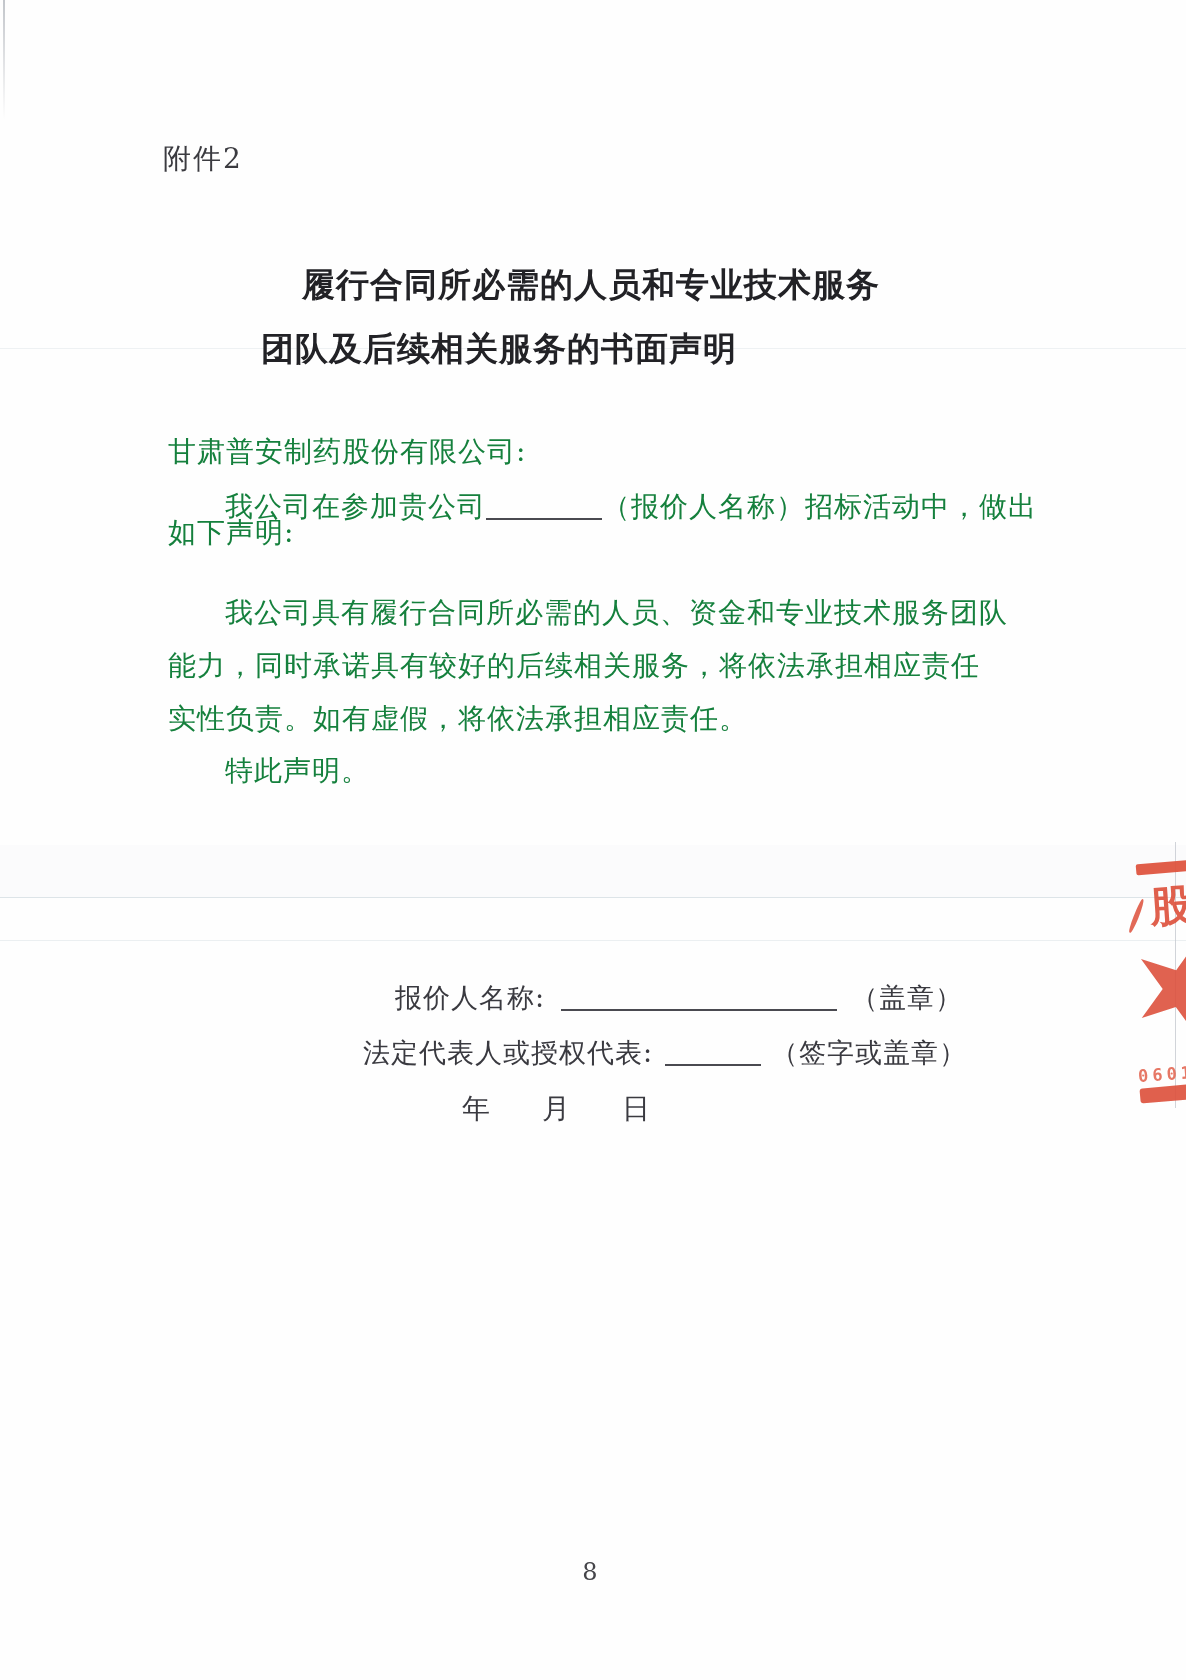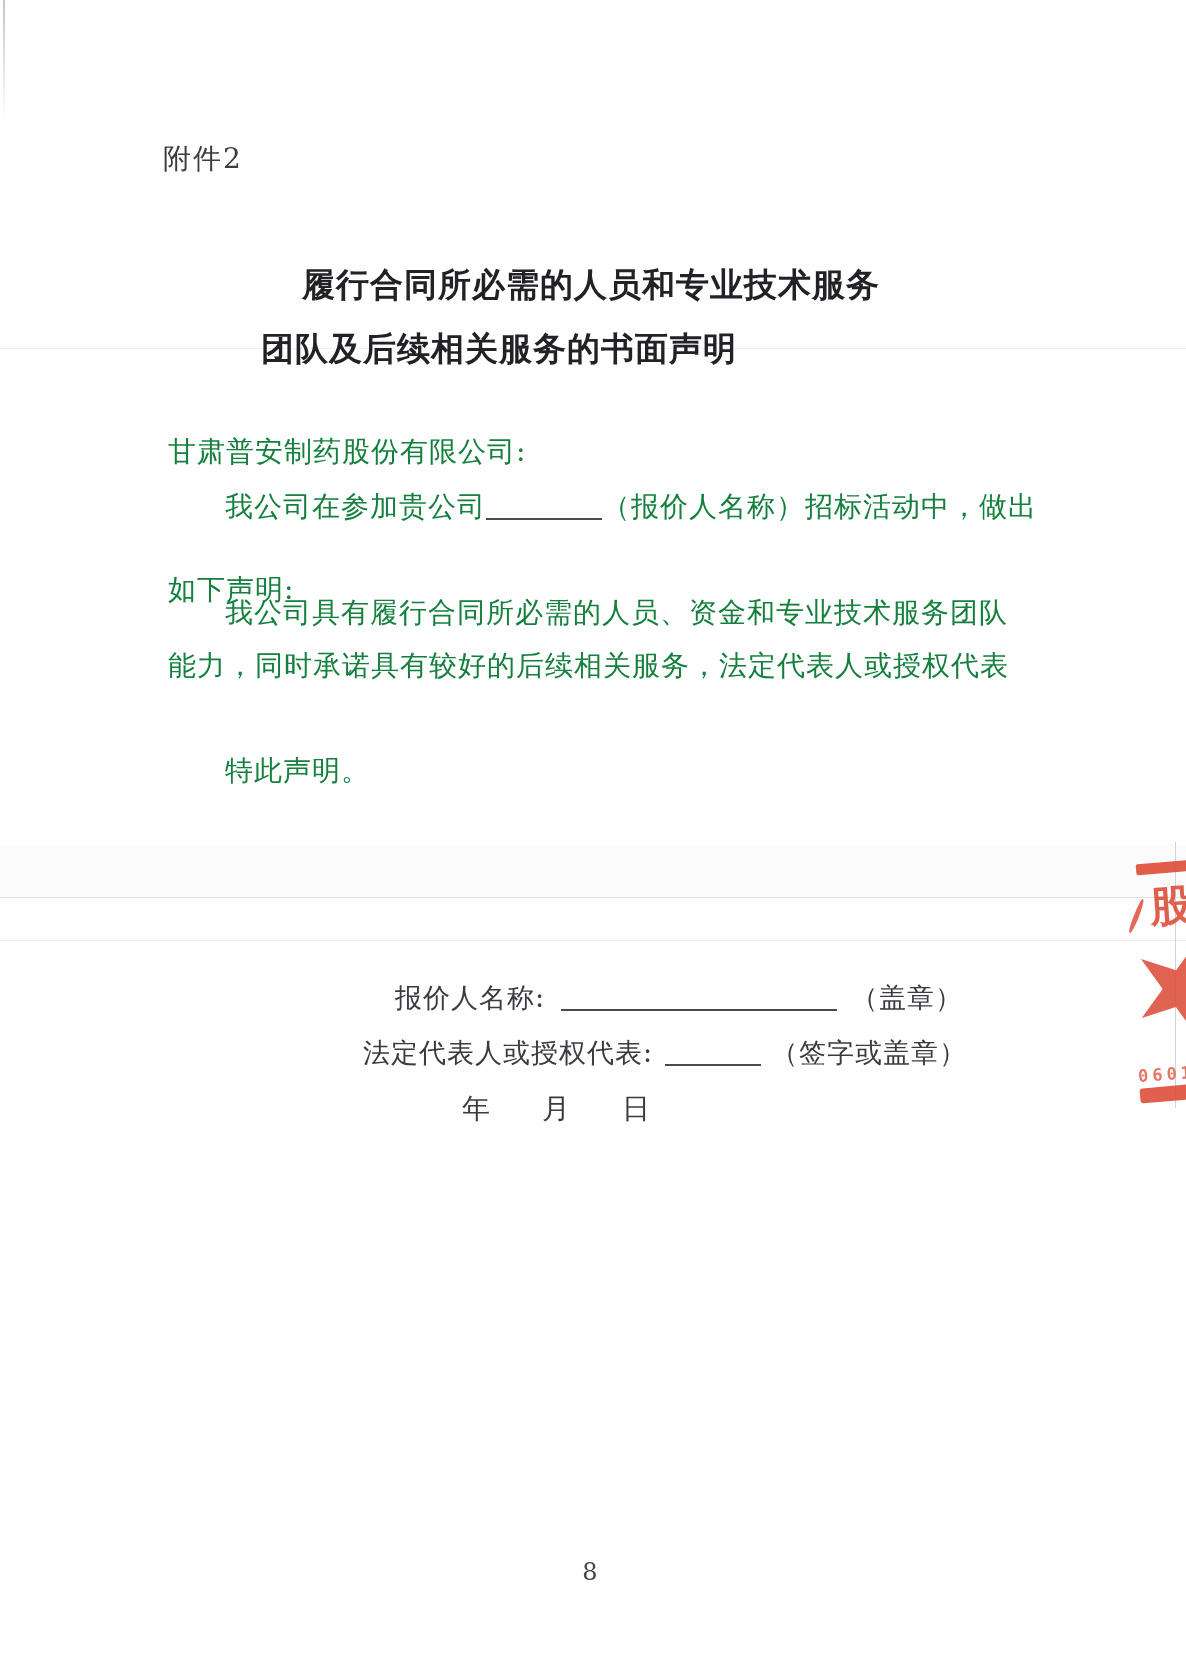--- a/index.html
+++ b/index.html
@@ -181,24 +181,25 @@
     <div class="title-line1">履行合同所必需的人员和专业技术服务</div>
     <div class="title-line2">团队及后续相关服务的书面声明</div>
   </div>
 
   <div class="bodyline" style="left:168px; top:433px;">甘肃普安制药股份有限公司:</div>
 
   <div class="bodyline" style="left:225px; top:488px;">
     <span>我公司在参加贵公司</span><span class="blank blank-project"></span><span>（报价人名称）招标活动中，做出</span>
   </div>
 
-  <div class="bodyline" style="left:168px; top:571px;">如下声明:</div>
+  <div class="bodyline" style="left:168px; top:514px;">如下声明:</div>
 
   <div class="bodyline" style="left:225px; top:594px;">我公司具有履行合同所必需的人员、资金和专业技术服务团队</div>
-  <div class="bodyline" style="left:168px; top:647px;">能力，同时承诺具有较好的后续相关服务，法定代表人或授权代表</div>
+  <div class="bodyline" style="left:168px; top:647px;">能力，同时承诺具有较好的后续相关服务，将依法承担相应责任</div>
+  <div class="bodyline" style="left:168px; top:700px;">实性负责。如有虚假，将依法承担相应责任。</div>
 
   <div class="bodyline" style="left:225px; top:752px;font-family:Liberation Serif, serif;">特此声明。</div>
 
   <div class="sigline" style="left:363px; top:1035px;">
     <span>法定代表人或授权代表:</span><span class="blank blank-rep"></span><span>（签字或盖章）</span>
   </div>
 
   <div class="sigline" style="left:395px; top:980px;">
     <span>报价人名称:</span><span class="blank blank-bidder"></span><span>（盖章）</span>
   </div>

